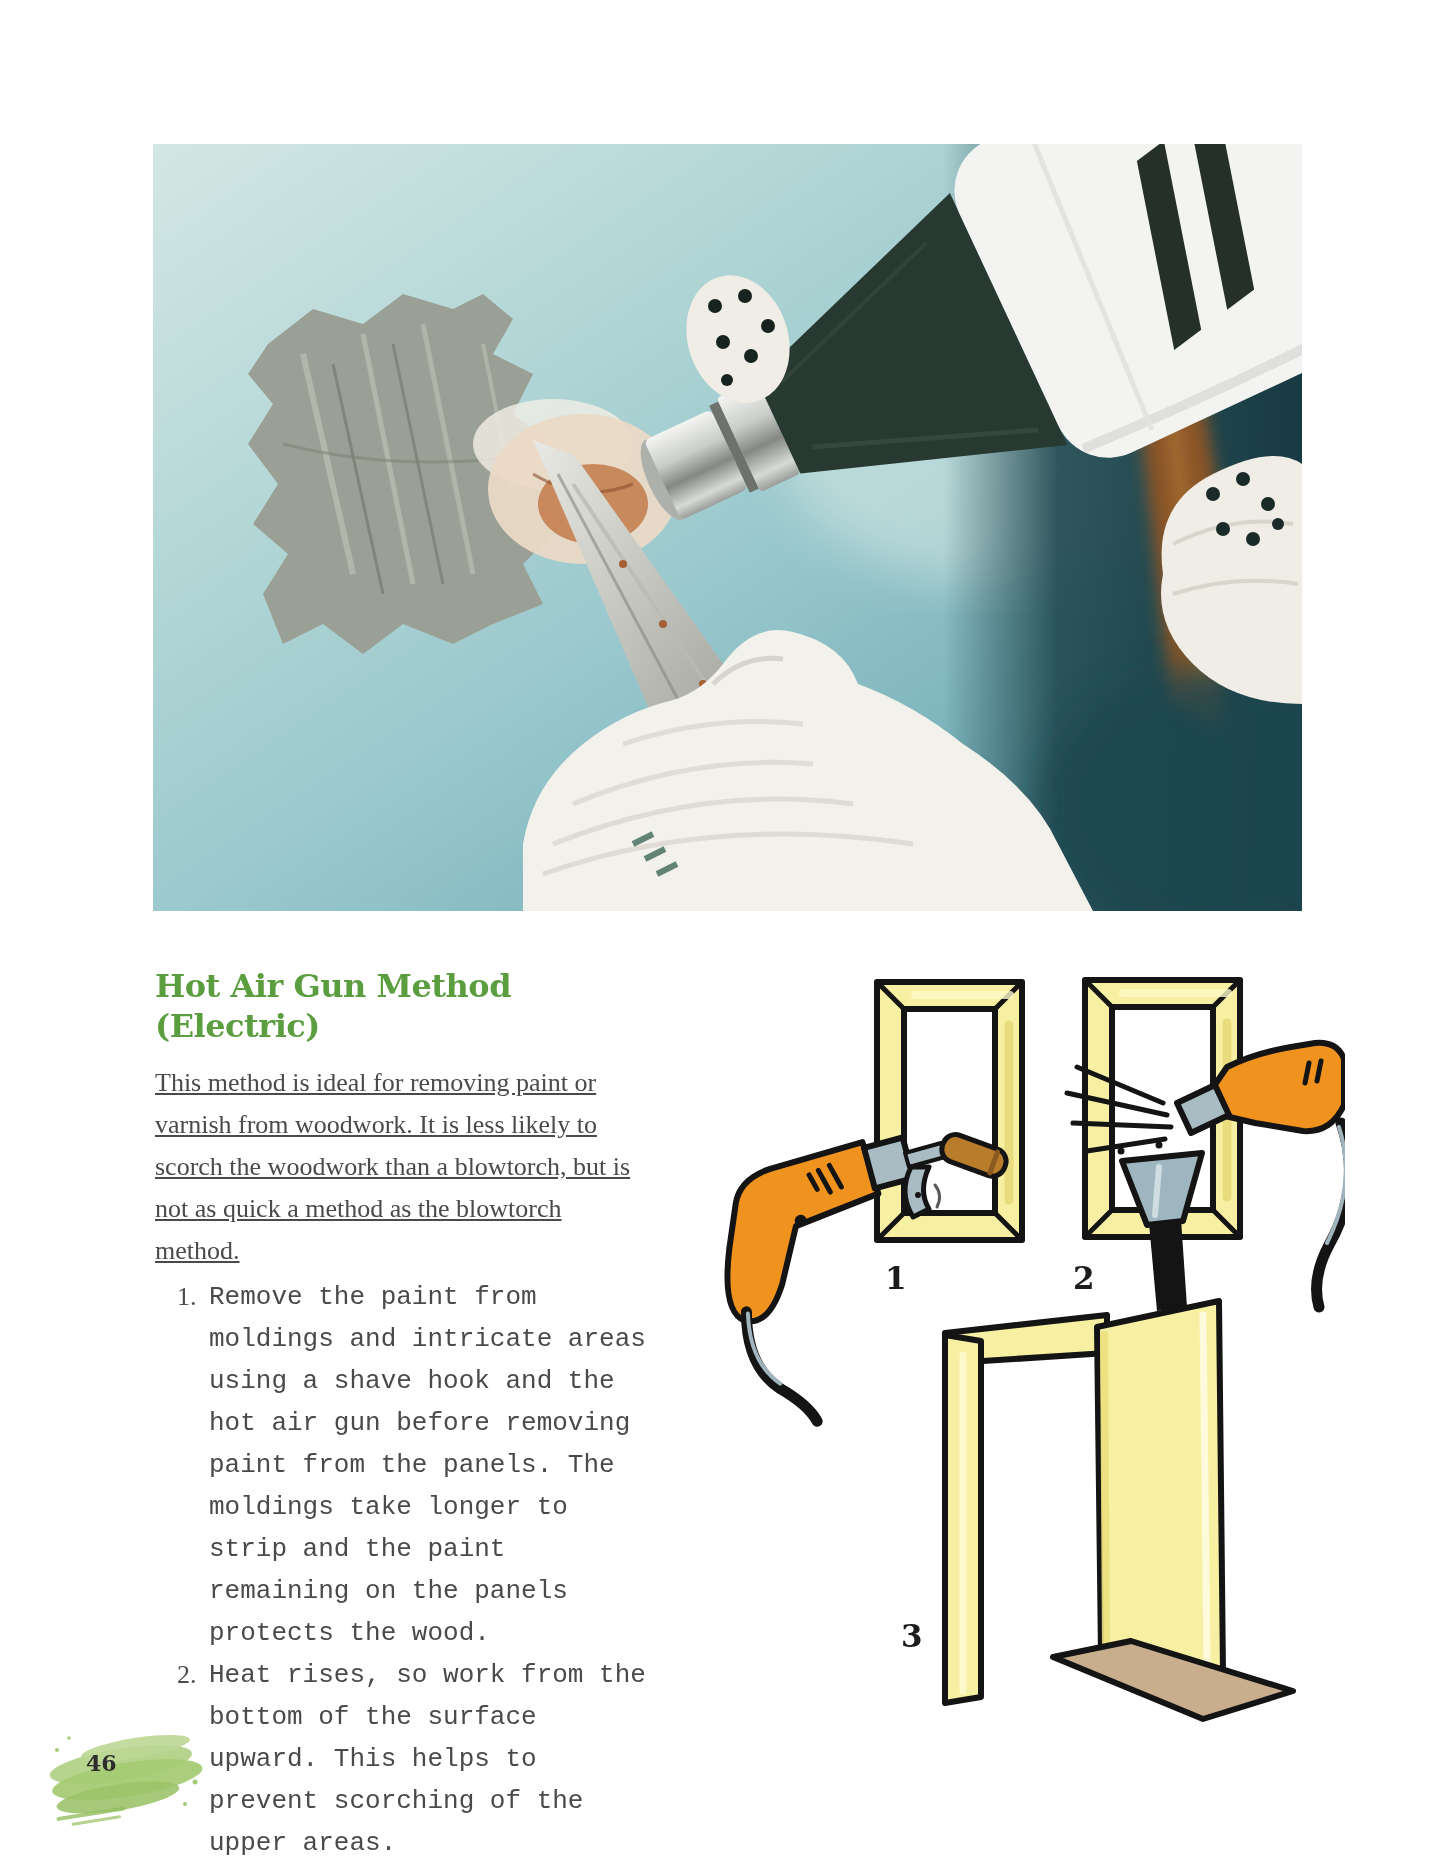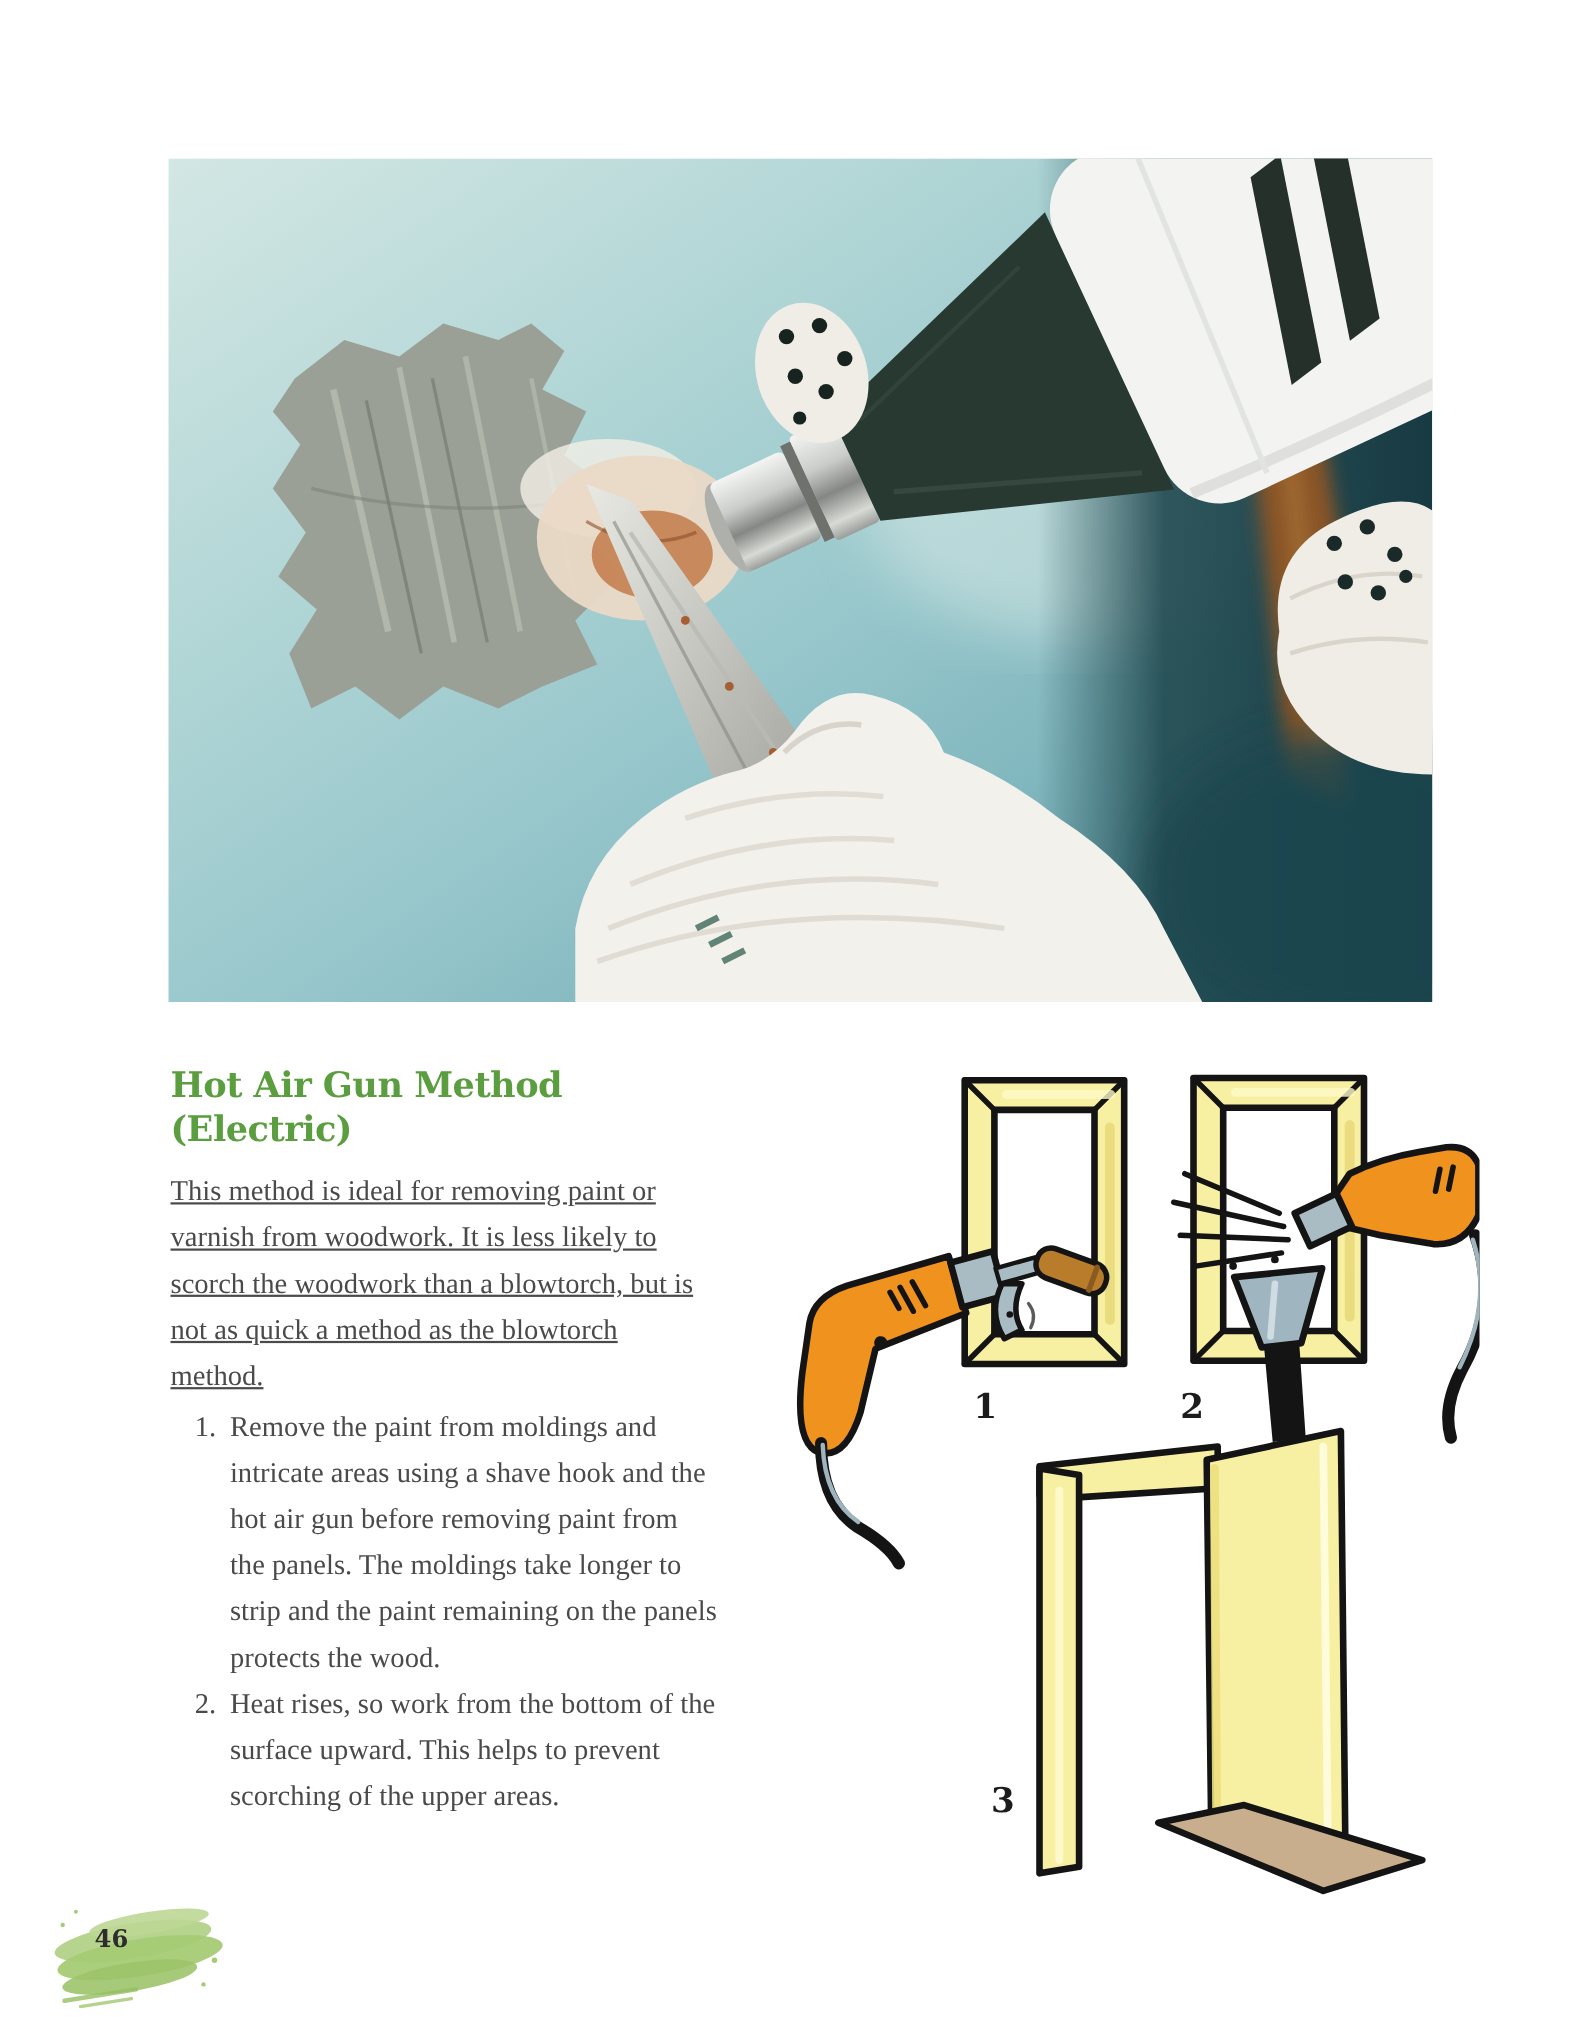--- a/index.html
+++ b/index.html
@@ -7,21 +7,21 @@
         font-family:"Liberation Serif",serif;}
   .photo{position:absolute;left:153px;top:144px;width:1149px;height:767px;}
   .photo svg{display:block;width:100%;height:100%;}
   .article{position:absolute;left:155px;top:966px;width:497px;}
   .heading{font-family:"DejaVu Serif",serif;font-weight:bold;font-size:32px;line-height:40px;
            color:#5a9e3f;margin:0 0 16px 0;letter-spacing:-0.5px;}
   .intro{font-size:26px;line-height:42px;color:#4a4a4a;margin:0 0 4px 0;text-decoration:underline;}
   .steps{margin:0;padding:0;list-style:none;}
   .step{display:flex;margin-left:22px;font-size:26px;line-height:42px;color:#4a4a4a;}
   .step .num{width:32px;flex:0 0 32px;text-align:left;}
-  .step .stxt{flex:1;}
+  .step .stxt{flex:1;font-family:Liberation Mono, monospace;}
   .illos{position:absolute;left:615px;top:955px;width:730px;height:785px;}
   .illos svg{display:block;width:100%;height:100%;}
   .figlabel{font-family:"DejaVu Serif",serif;font-weight:bold;font-size:31px;fill:#1c1c1c;}
   .footer-brush{position:absolute;left:45px;top:1730px;width:160px;height:96px;}
   .page-number{position:absolute;left:86px;top:1750px;font-family:"DejaVu Serif",serif;
                font-weight:bold;font-size:22px;color:#2d2d2d;}
   .footer-title{position:absolute;left:190px;top:1756px;font-family:"Liberation Serif",serif;
                 font-weight:bold;font-size:27px;color:#1e4e68;letter-spacing:0.3px;}
 </style>
 </head>

